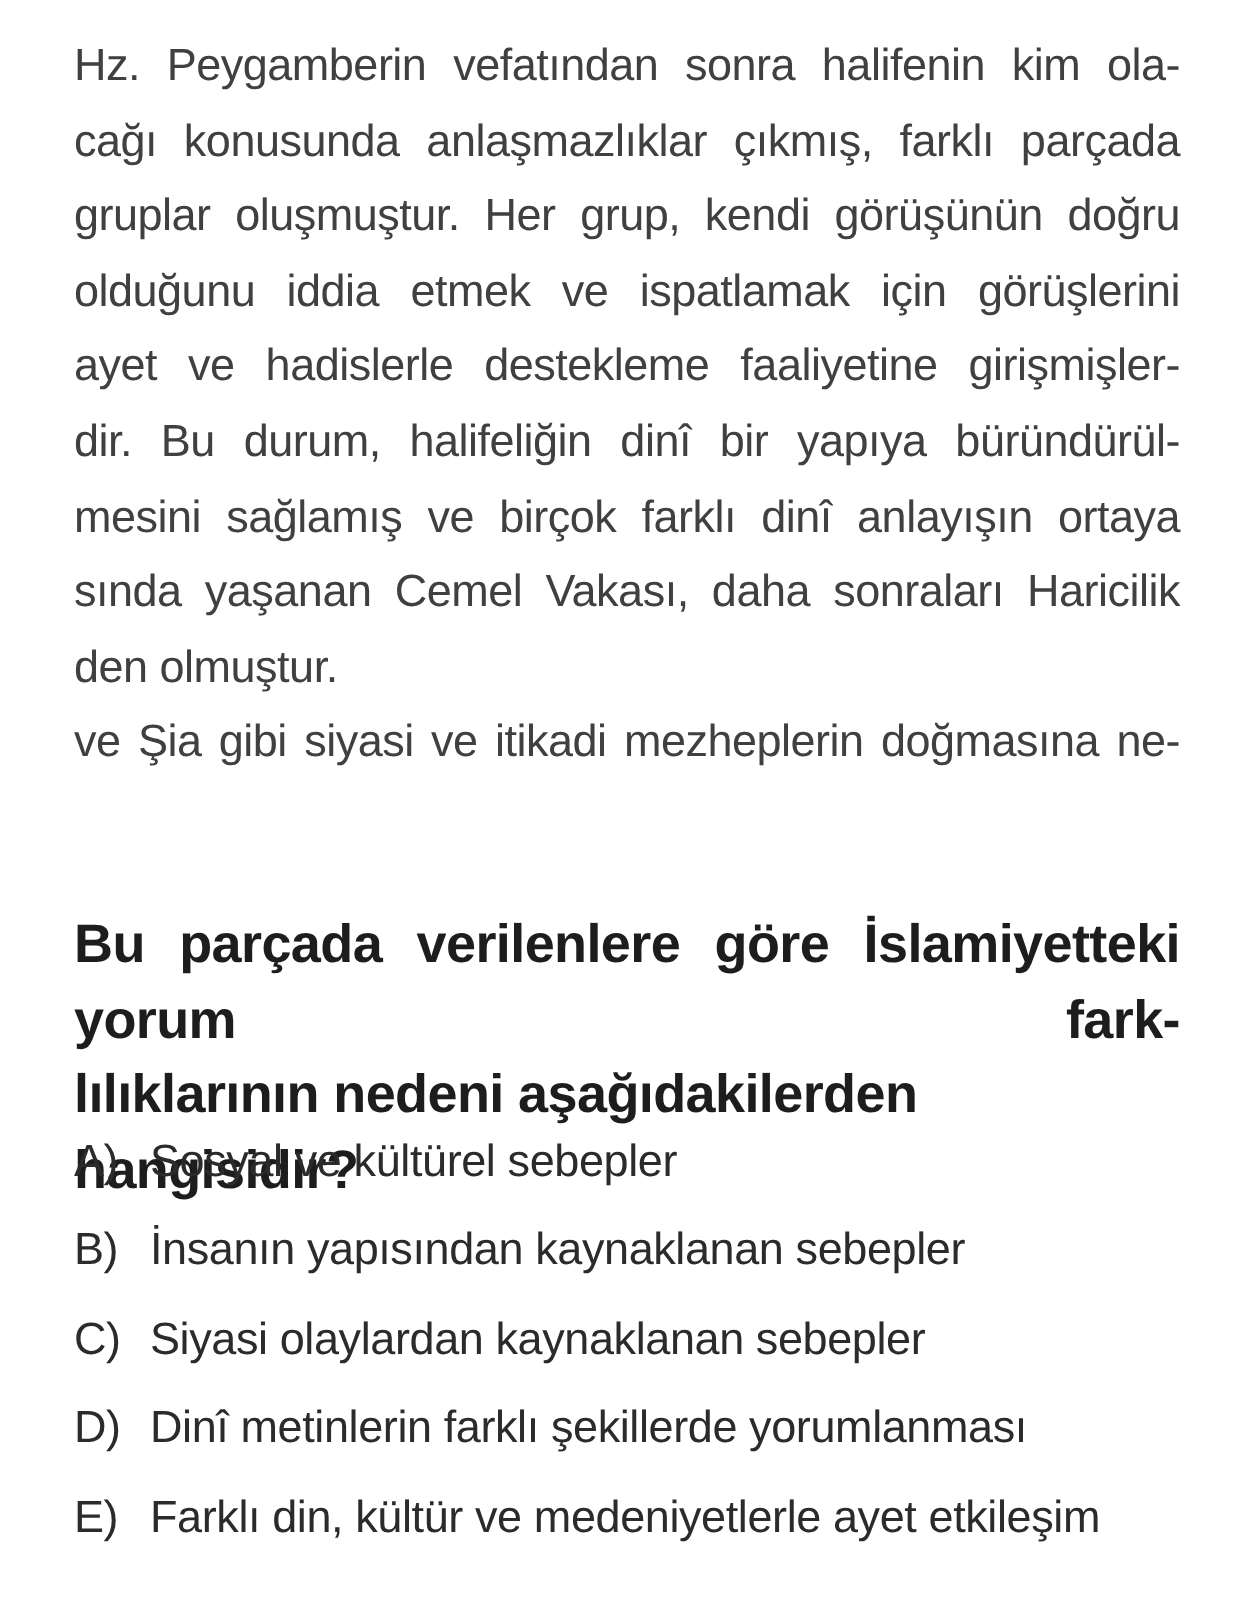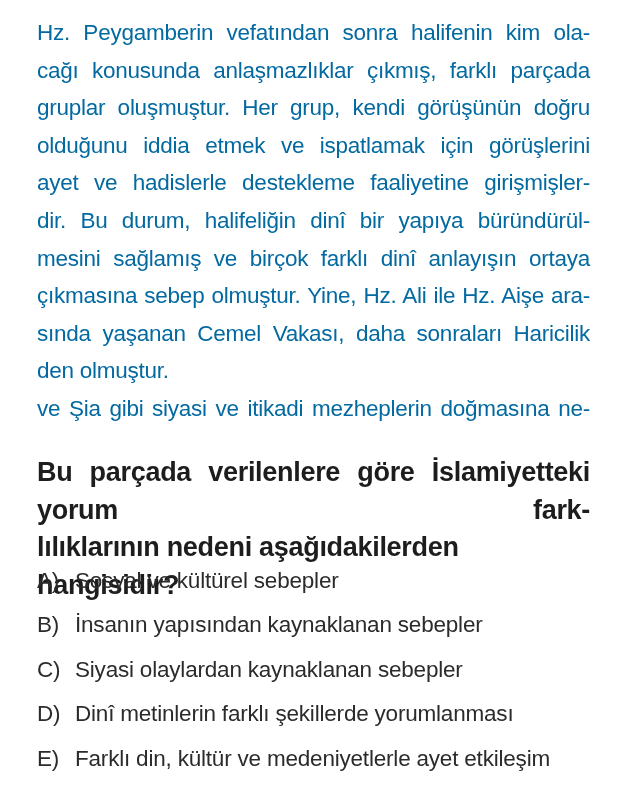--- a/index.html
+++ b/index.html
@@ -19,21 +19,21 @@
     position: absolute;
     inset: 0;
     background: #ffffff;
   }
   
   .passage {
     position: absolute;
     left: 37px;
     width: 553px;
     top: 14px;
-    color: #0369a1;
+    color: #404040;
     font-size: 22.5px;
     letter-spacing: -0.25px;
   }
   .passage .pline {
     line-height: 37.6px;
     white-space: normal;
   }
   .jl {
     text-align: justify;
     text-align-last: justify;
@@ -87,21 +87,20 @@
 <div class="page">
 
   <section class="passage">
     <div class="pline jl">Hz. Peygamberin vefatından sonra halifenin kim ola-</div>
     <div class="pline jl">cağı konusunda anlaşmazlıklar çıkmış, farklı parçada</div>
     <div class="pline jl">gruplar oluşmuştur. Her grup, kendi görüşünün doğru</div>
     <div class="pline jl">olduğunu iddia etmek ve ispatlamak için görüşlerini</div>
     <div class="pline jl">ayet ve hadislerle destekleme faaliyetine girişmişler-</div>
     <div class="pline jl">dir. Bu durum, halifeliğin dinî bir yapıya büründürül-</div>
     <div class="pline jl">mesini sağlamış ve birçok farklı dinî anlayışın ortaya</div>
-    <div class="pline jl">çıkmasına sebep olmuştur. Yine, Hz. Ali ile Hz. Aişe ara-</div>
     <div class="pline jl">sında yaşanan Cemel Vakası, daha sonraları Haricilik</div>
     <div class="pline jl-end">den olmuştur.</div>
     <div class="pline jl">ve Şia gibi siyasi ve itikadi mezheplerin doğmasına ne-</div>
   </section>
 
   <section class="question">
     <div class="qline jl">Bu parçada verilenlere göre İslamiyetteki yorum fark-</div>
     <div class="qline jl-end">lılıklarının nedeni aşağıdakilerden hangisidir?</div>
   </section>
 

